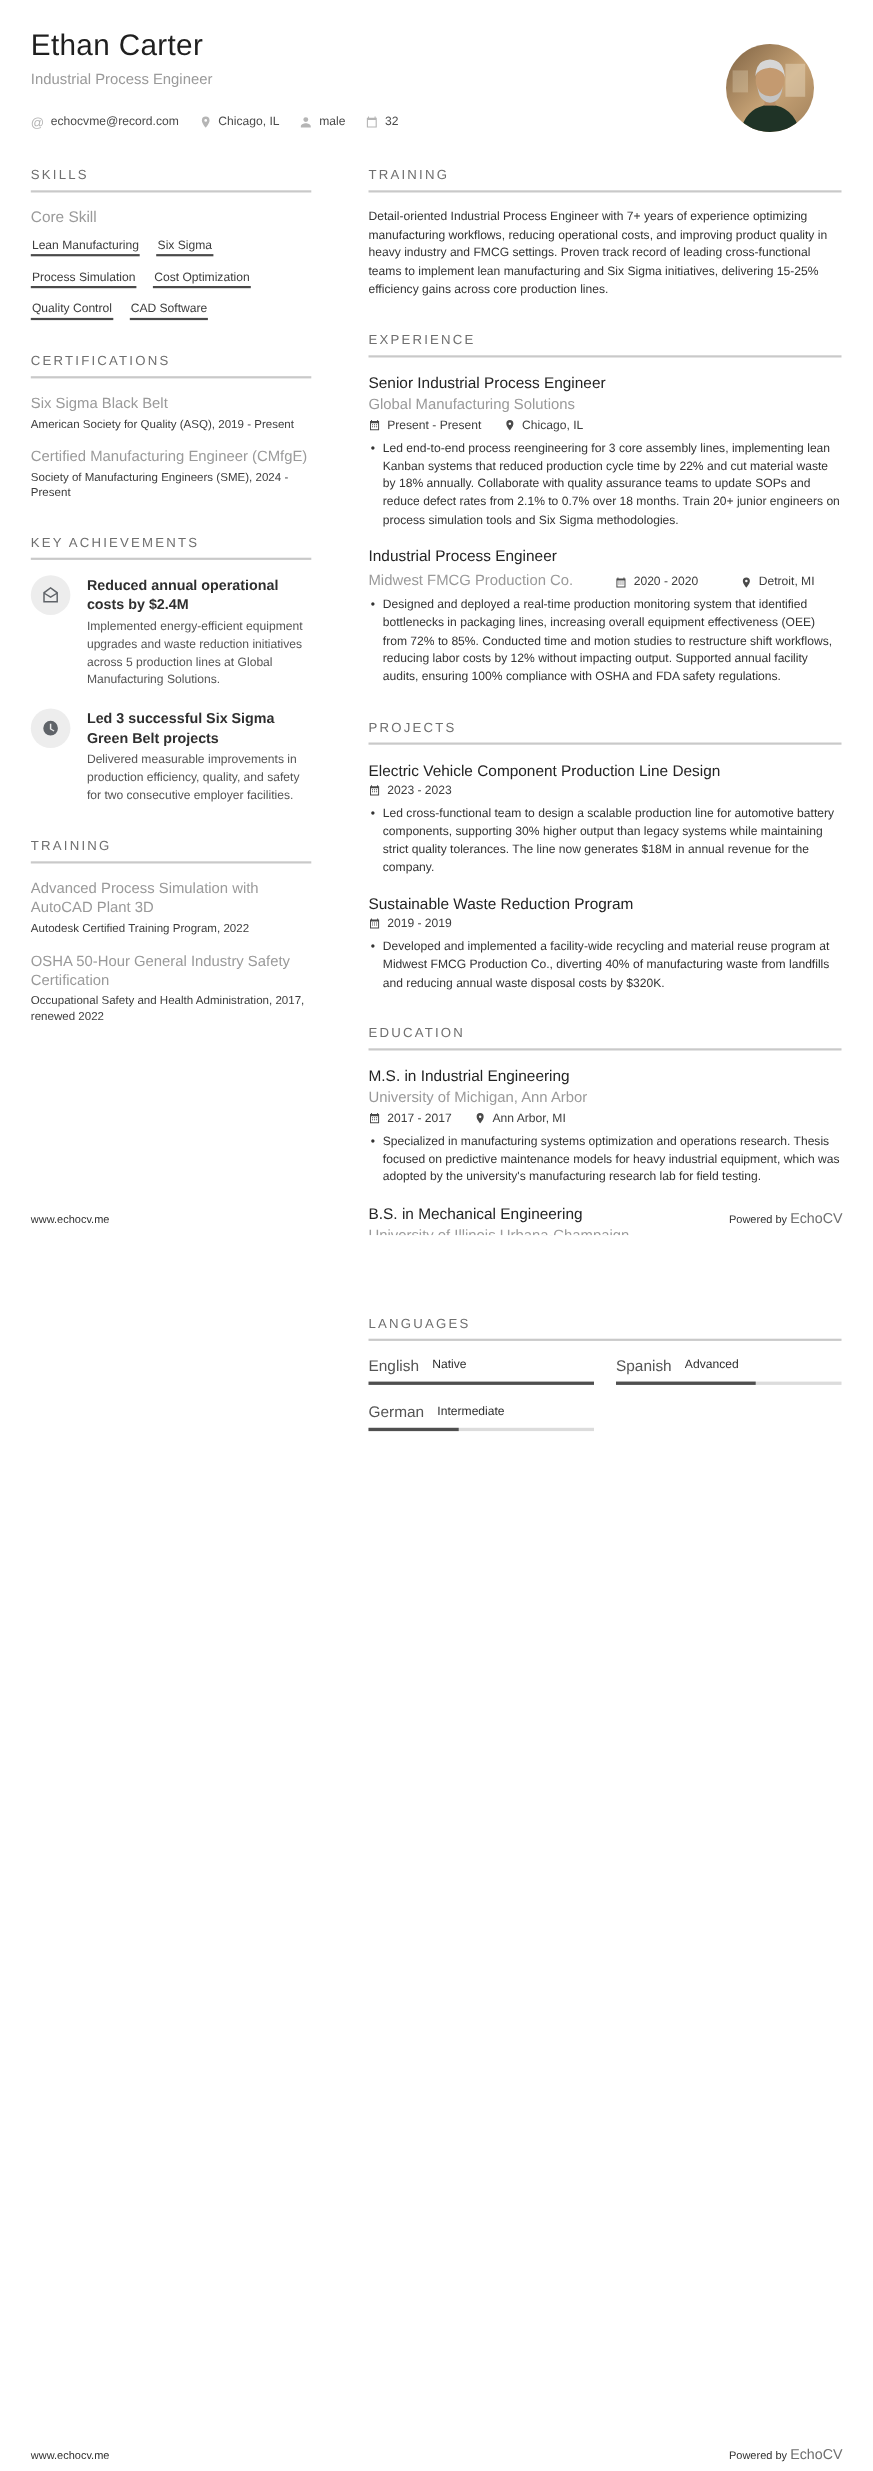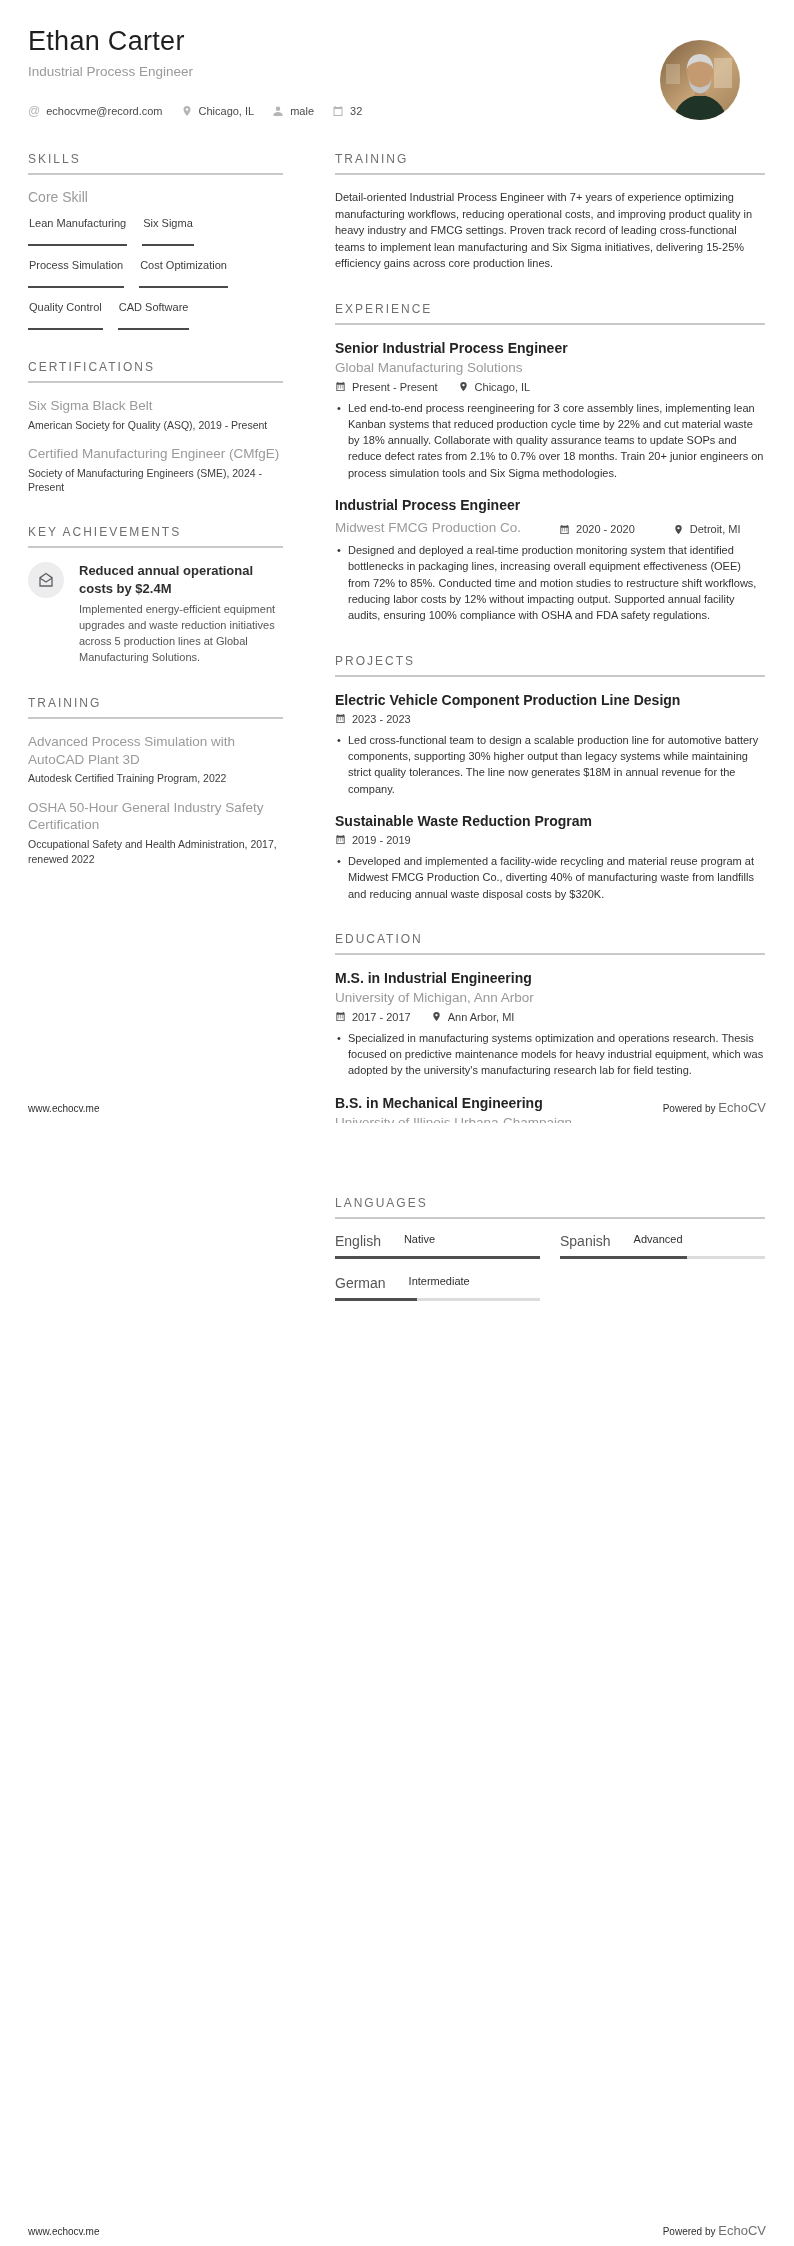--- a/index.html
+++ b/index.html
@@ -22,51 +22,51 @@
   .col-left{position:absolute;left:28px;top:152px;width:255px}
   .col-right{position:absolute;left:335px;top:152px;width:430px}
   .col-right.p2{top:45px}
 
   .sec{margin-bottom:30px}
   .sec-h{font-size:12px;font-weight:400;color:#6f6f6f;letter-spacing:2px;padding-bottom:7px;border-bottom:2px solid #c9c9c9;margin:0 0 14px}
 
   
   .group-label{font-size:14px;color:#9a9a9a;margin:2px 0 12px}
   .chips{display:flex;flex-wrap:wrap;column-gap:15px;row-gap:13px}
-  .chip{font-size:11px;color:#3d3d3d;padding:0 1px 15px;border-bottom:2px solid #4a4a4a}
+  .chip{font-size:11px;color:#3d3d3d;padding:0 1px 2px;border-bottom:2px solid #4a4a4a}
 
   
   .cert{margin-bottom:13px}
   .cert-title{font-size:13.5px;color:#9a9a9a;margin:0 0 3px;line-height:1.3}
   .cert-org{font-size:10.5px;color:#3d3d3d;line-height:1.4}
 
   
   .ach{display:flex;gap:15px;margin-bottom:17px}
   .ach-icon{flex:0 0 36px;width:36px;height:36px;border-radius:50%;background:#ededed;display:flex;align-items:center;justify-content:center}
   .ach-icon svg{width:16px;height:16px;fill:#5f6368}
   .ach-title{font-size:13px;font-weight:700;color:#2f2f2f;line-height:1.35}
   .ach-desc{font-size:11px;color:#555;line-height:1.45;margin-top:5px}
 
   
   .summary-text{font-size:11px;color:#333;line-height:1.5;margin:0}
   .item{margin-bottom:15px}
-  .item-title{font-size:14px;font-weight:700;color:#242424;line-height:1.3}
+  .item-title{font-size:14px;font-weight:400;color:#242424;line-height:1.3}
   .item-sub{font-size:13.5px;color:#9a9a9a;margin-top:3px}
   .sub-row{display:flex;align-items:flex-end;gap:38px;margin-top:3px;flex-wrap:wrap}
   .meta{display:flex;gap:20px;margin-top:6px;font-size:11px;color:#3d3d3d;align-items:center}
   .m{display:flex;align-items:center;gap:6px;font-size:11px;color:#3d3d3d}
   .m svg{width:11px;height:11px;fill:#4a4a4a}
   .bullets{margin:7px 0 0;padding:0;list-style:none}
   .bullets li{position:relative;padding-left:13px;font-size:11px;color:#333;line-height:1.48}
   .bullets li::before{content:"\2022";position:absolute;left:2px;top:0}
 
   
   .langs{display:flex;flex-wrap:wrap;column-gap:20px;row-gap:16px}
   .lang{width:205px}
-  .lang-head{display:flex;align-items:flex-start;gap:23px}
+  .lang-head{display:flex;align-items:center;gap:12px}
   .lang-name{font-size:14px;color:#555}
   .lang-level{font-size:11px;color:#2f2f2f}
   .bar{height:3px;background:#dcdcdc;margin-top:7px}
   .bar-fill{height:100%;background:#4f4f4f;width:0}
 
   
   .page-footer{position:absolute;left:28px;right:28px;bottom:8px;display:flex;justify-content:space-between;align-items:baseline}
   .site{font-size:10px;color:#2f2f2f;text-decoration:none}
   .powered{font-size:10px;color:#2f2f2f}
   .brand{font-size:13px;color:#6f6f6f;margin-left:0}
@@ -160,20 +160,31 @@
           <div class="ach-icon">
             <svg viewBox="0 0 24 24">
                 <path d="M12 1 2 8v14h20V8L12 1zm0 2.5L19.6 9 12 13.7 4.4 9 12 3.5zM4 11l8 5 8-5v9H4v-9z"></path>
               </svg>
           </div>
           <div>
             <div class="ach-title">Reduced annual operational costs by $2.4M</div>
             <div class="ach-desc">Implemented energy-efficient equipment upgrades and waste reduction initiatives across 5 production lines at Global Manufacturing Solutions.</div>
           </div>
         </div>
+        <div class="ach">
+          <div class="ach-icon">
+            <svg viewBox="0 0 24 24">
+                <path d="M12 2a10 10 0 1 0 0 20 10 10 0 0 0 0-20zm1 10.6 4.2 2.4-.9 1.6L11 13.4V6h2v6.6z"></path>
+              </svg>
+          </div>
+          <div>
+            <div class="ach-title">Led 3 successful Six Sigma Green Belt projects</div>
+            <div class="ach-desc">Delivered measurable improvements in production efficiency, quality, and safety for two consecutive employer facilities.</div>
+          </div>
+        </div>
       </div>
 
       <div class="sec">
         <div class="sec-h">TRAINING</div>
         <div class="cert">
           <div class="cert-title">Advanced Process Simulation with AutoCAD Plant 3D</div>
           <div class="cert-org">Autodesk Certified Training Program, 2022</div>
         </div>
         <div class="cert">
           <div class="cert-title">OSHA 50-Hour General Industry Safety Certification</div>

